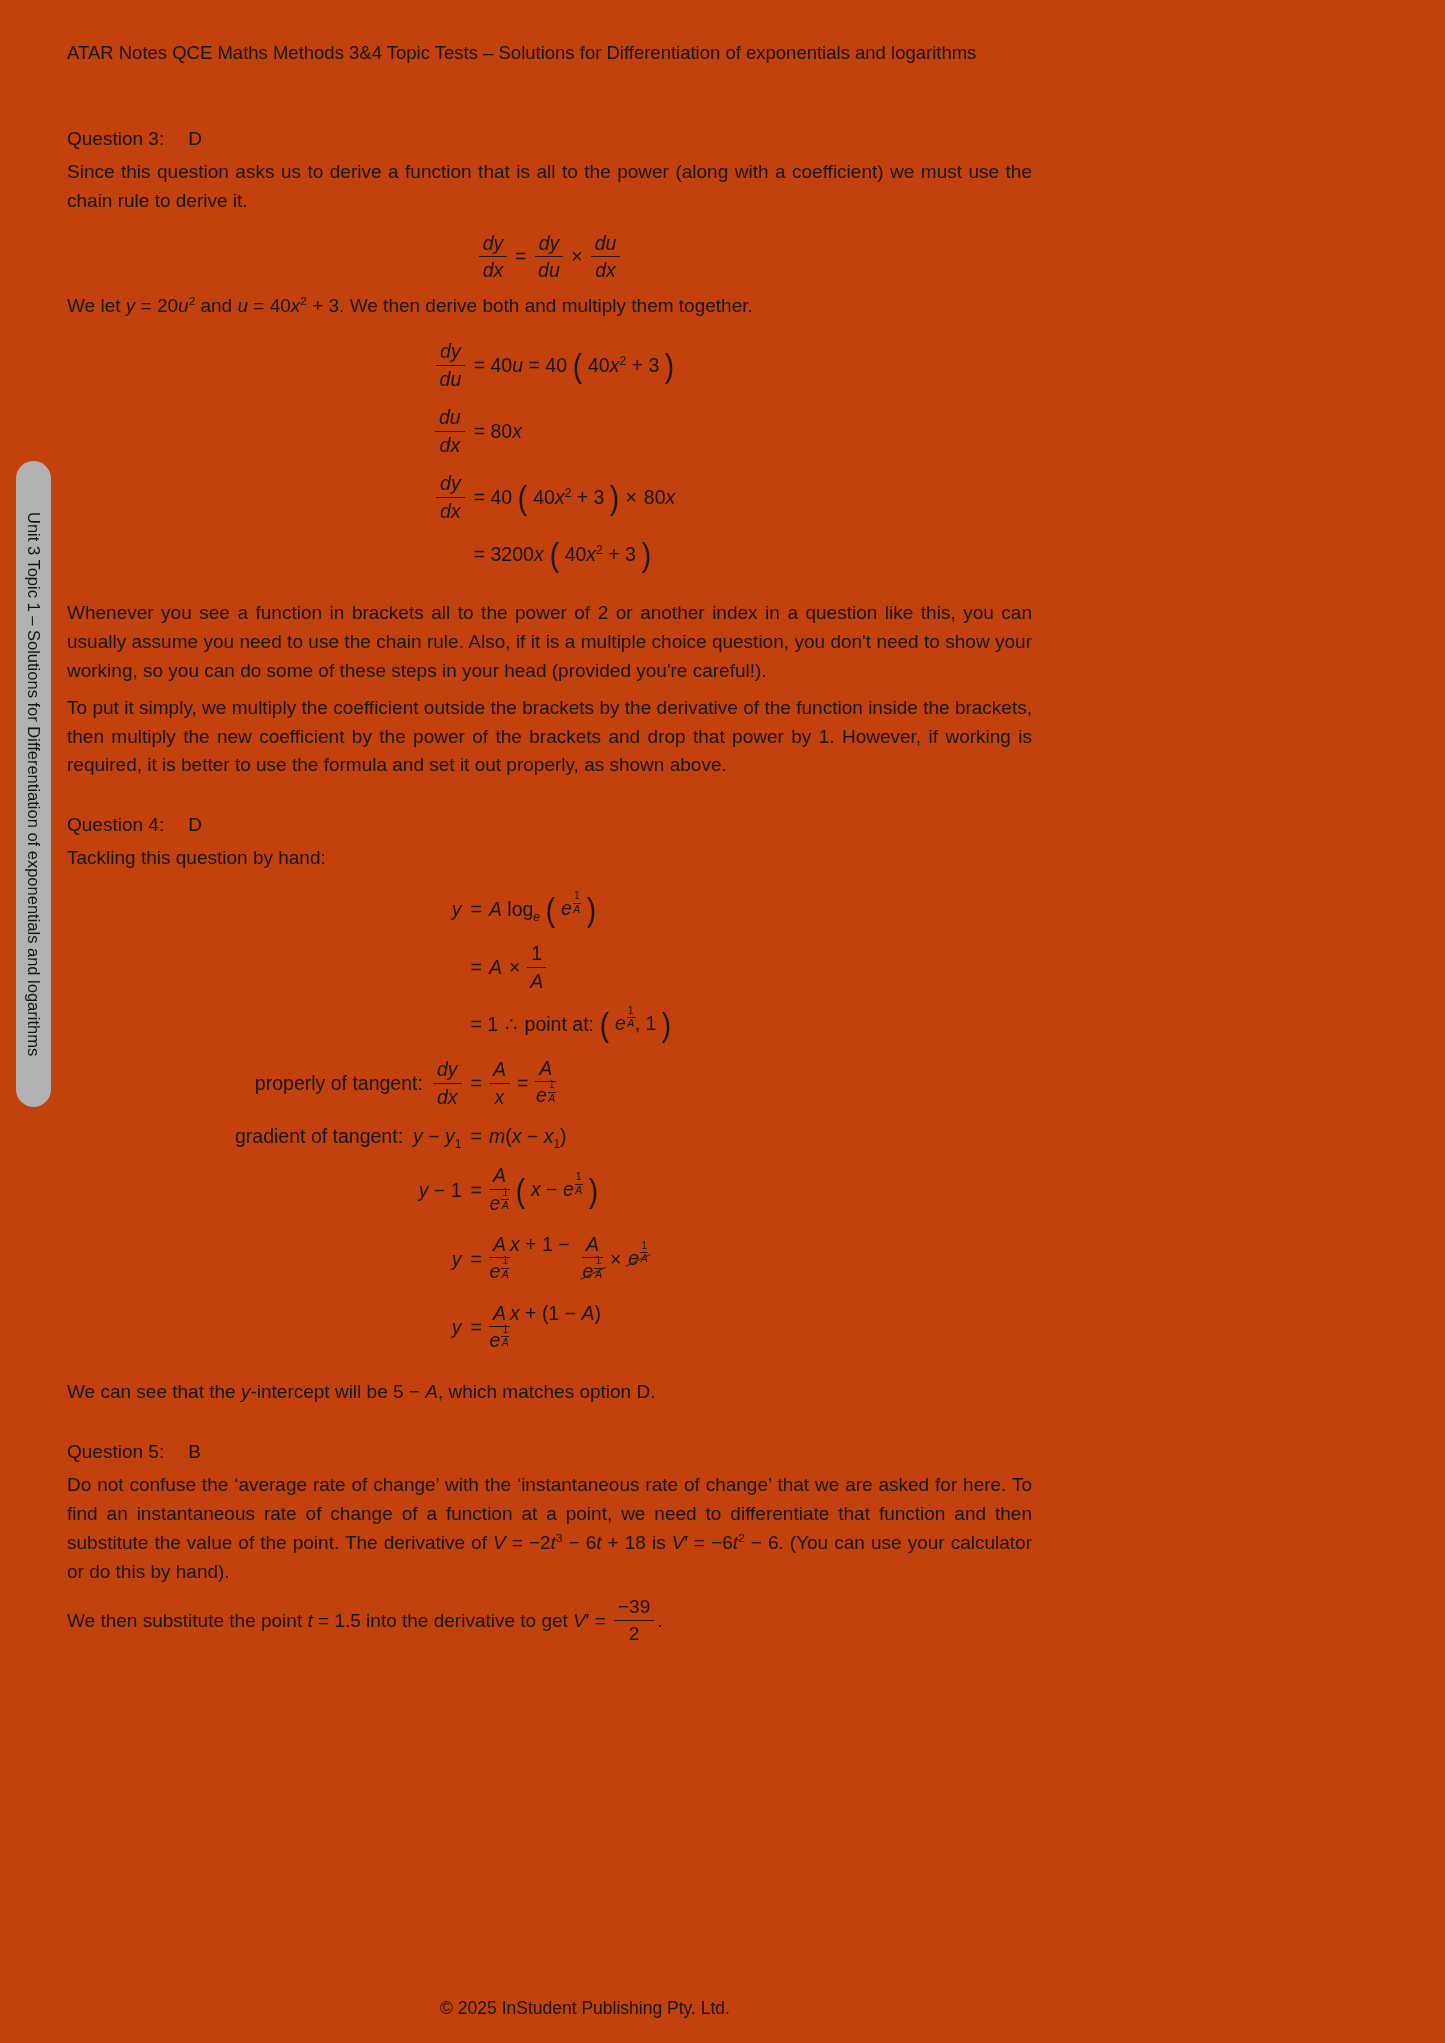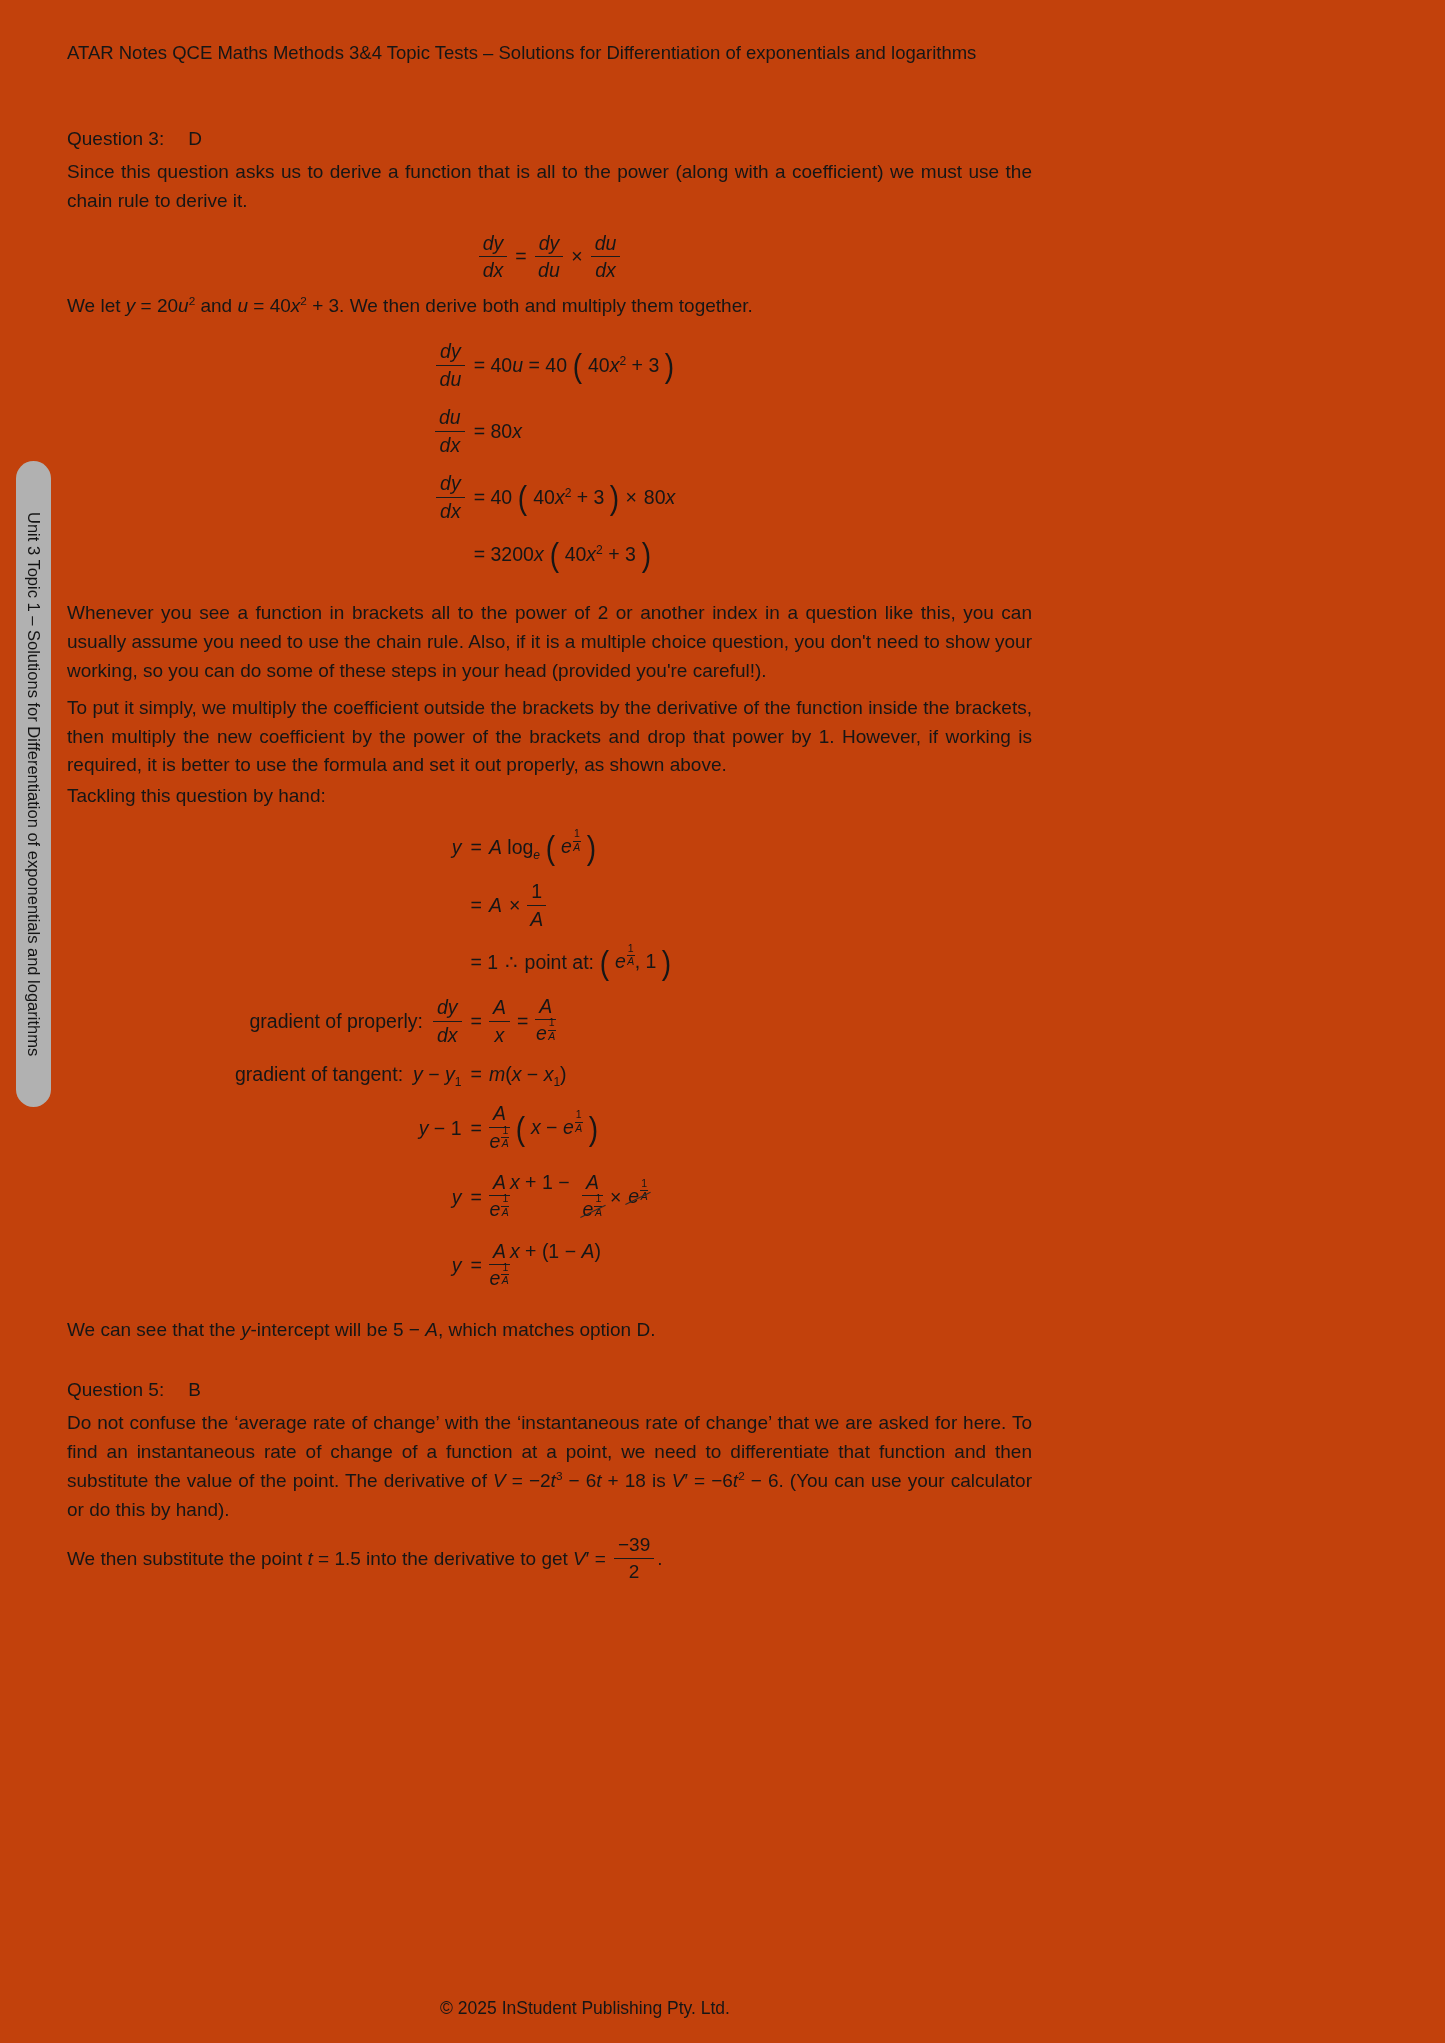--- a/index.html
+++ b/index.html
@@ -146,20 +146,23 @@
         <span class="tg"><span>= 3200</span><span class="it">x</span></span>
         <span class="bp">(</span>
         <span class="tg"><span>40</span><span class="it">x</span><sup>2</sup><span> + 3</span></span>
         <span class="bp">)</span>
       </div>
     </div>
 
     <p class="body">Whenever you see a function in brackets all to the power of 2 or another index in a question like this, you can usually assume you need to use the chain rule. Also, if it is a multiple choice question, you don't need to show your working, so you can do some of these steps in your head (provided you're careful!).</p>
     <p class="body gap">To put it simply, we multiply the coefficient outside the brackets by the derivative of the function inside the brackets, then multiply the new coefficient by the power of the brackets and drop that power by 1.  However, if working is required, it is better to use the formula and set it out properly, as shown above.</p>
 
+    <div class="qhead mt">
+      <span class="qlabel">Question 4:</span><span class="qans">D</span>
+    </div>
 
     <p class="body">Tackling this question by hand:</p>
 
     <div class="eqgrid q4grid">
 
       <div class="lhs">
           <span class="it">y</span>
         </div>
       <div class="rhs">
         <span>=</span>
@@ -196,21 +199,21 @@
               <span class="it">e</span>
               <span class="tfrac">
                 <span class="tn">1</span>
                 <span class="it">A</span>
               </span>
             </span><span>, 1</span></span>
         <span class="bp">)</span>
       </div>
 
       <div class="lhs">
-        <span>gradient of properly:</span>
+        <span>properly of tangent:</span>
         <span class="frac">
             <span class="fn it">dy</span>
             <span class="fd it">dx</span>
           </span>
       </div>
       <div class="rhs">
         <span>=</span>
         <span class="frac">
             <span class="fn it">A</span>
             <span class="fd it">x</span>

